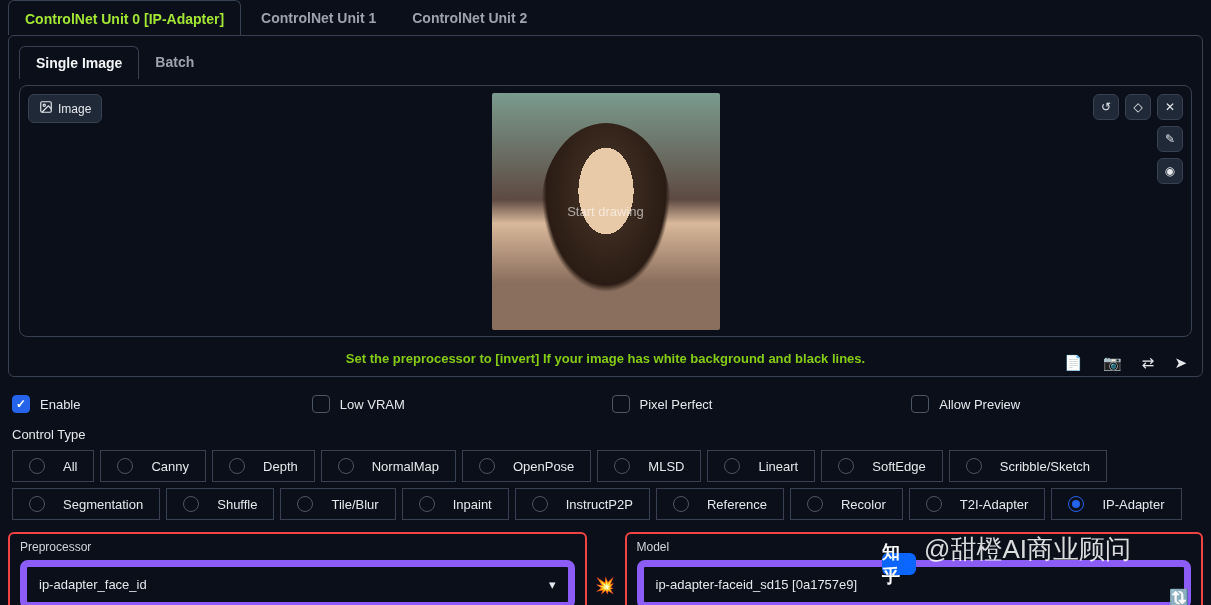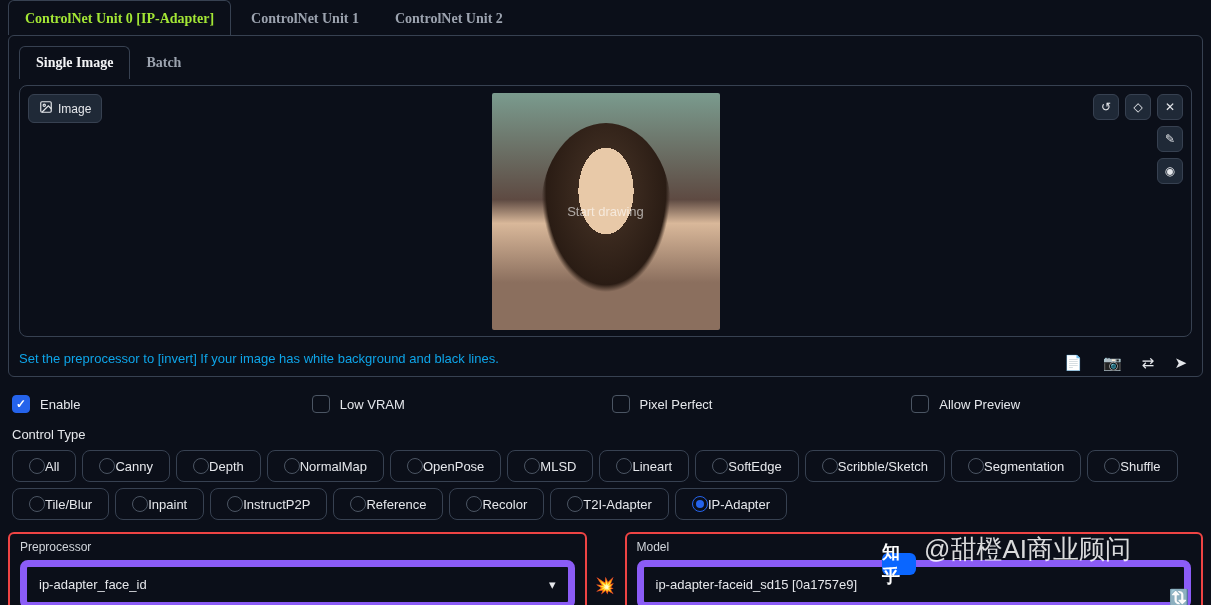--- a/index.html
+++ b/index.html
@@ -7,23 +7,22 @@
   background: #0b0f19;
   color: #e5e7eb;
   font-family: -apple-system, BlinkMacSystemFont, "Segoe UI", sans-serif;
   font-size: 13px;
   width: 1211px;
   height: 605px;
   overflow: hidden;
 }
 .tabs-outer, .tabs-inner {
   display: flex;
-  align-items: center;
+  align-items: flex-start;
   padding-left: 8px;
-  font-family: Liberation Serif, serif;
 }
 .tab-outer {
   padding: 10px 16px 8px;
   color: #9ca3af;
   font-weight: 600;
   font-size: 14px;
   cursor: pointer;
   border-radius: 6px 6px 0 0;
   margin-right: 4px;
 }
@@ -109,23 +108,24 @@
   background: #1f2937;
   border: 1px solid #374151;
   border-radius: 6px;
   display: flex;
   align-items: center;
   justify-content: center;
   font-size: 12px;
 }
 .hint {
   font-size: 13px;
-  font-weight: 400;
-  color: #0ea5e9;
+  font-weight: 700;
+  color: #84cc16;
   padding: 8px 4px 4px 4px;
+  text-align: center;
 }
 .actions-row {
   position: relative;
   display: flex;
   align-items: center;
   padding: 0 8px;
   margin-top: -28px;
   height: 28px;
 }
 .actions-right {
@@ -167,25 +167,25 @@
   color: #e5e7eb;
 }
 .radio-grid {
   display: flex;
   flex-wrap: wrap;
   gap: 6px;
   padding: 4px 12px;
 }
 .radio-pill {
   border: 1px solid #374151;
-  border-radius: 8px;
+  border-radius: 0;
   padding: 7px 16px;
   display: flex;
   align-items: center;
-  gap: 0;
+  gap: 18px;
   font-size: 13px;
 }
 .rdot {
   width: 16px; height: 16px;
   border-radius: 50%;
   border: 1.5px solid #4b5563;
   display: flex;
   align-items: center;
   justify-content: center;
 }

